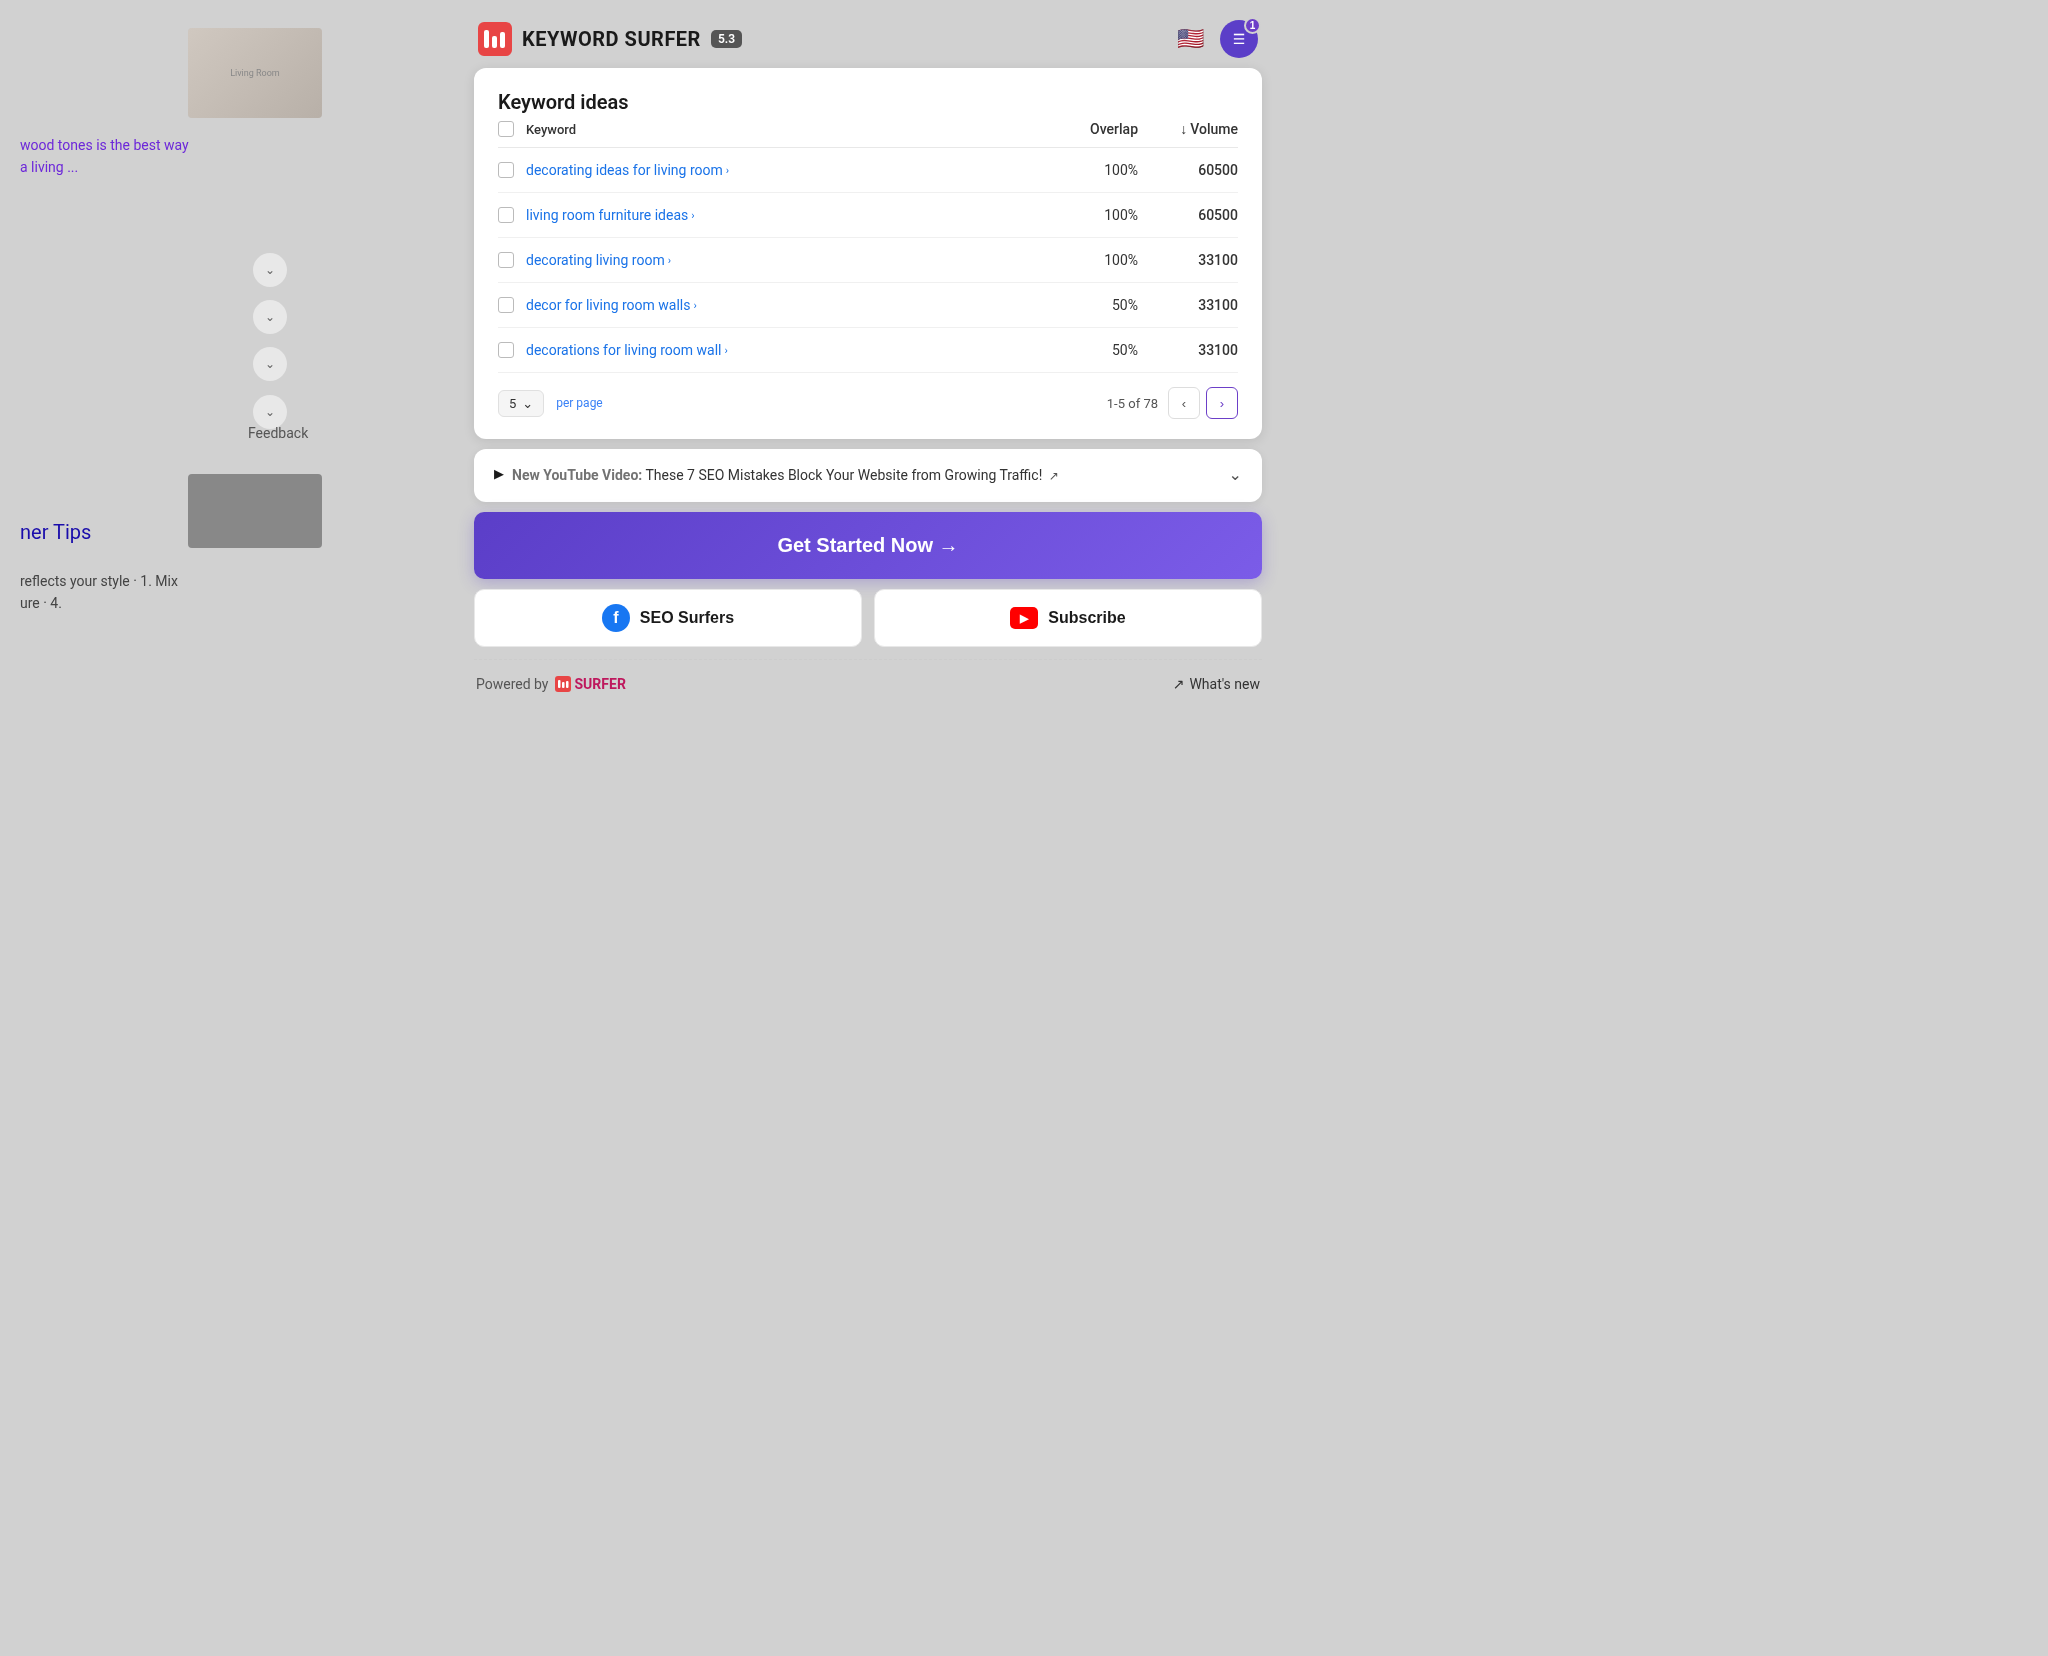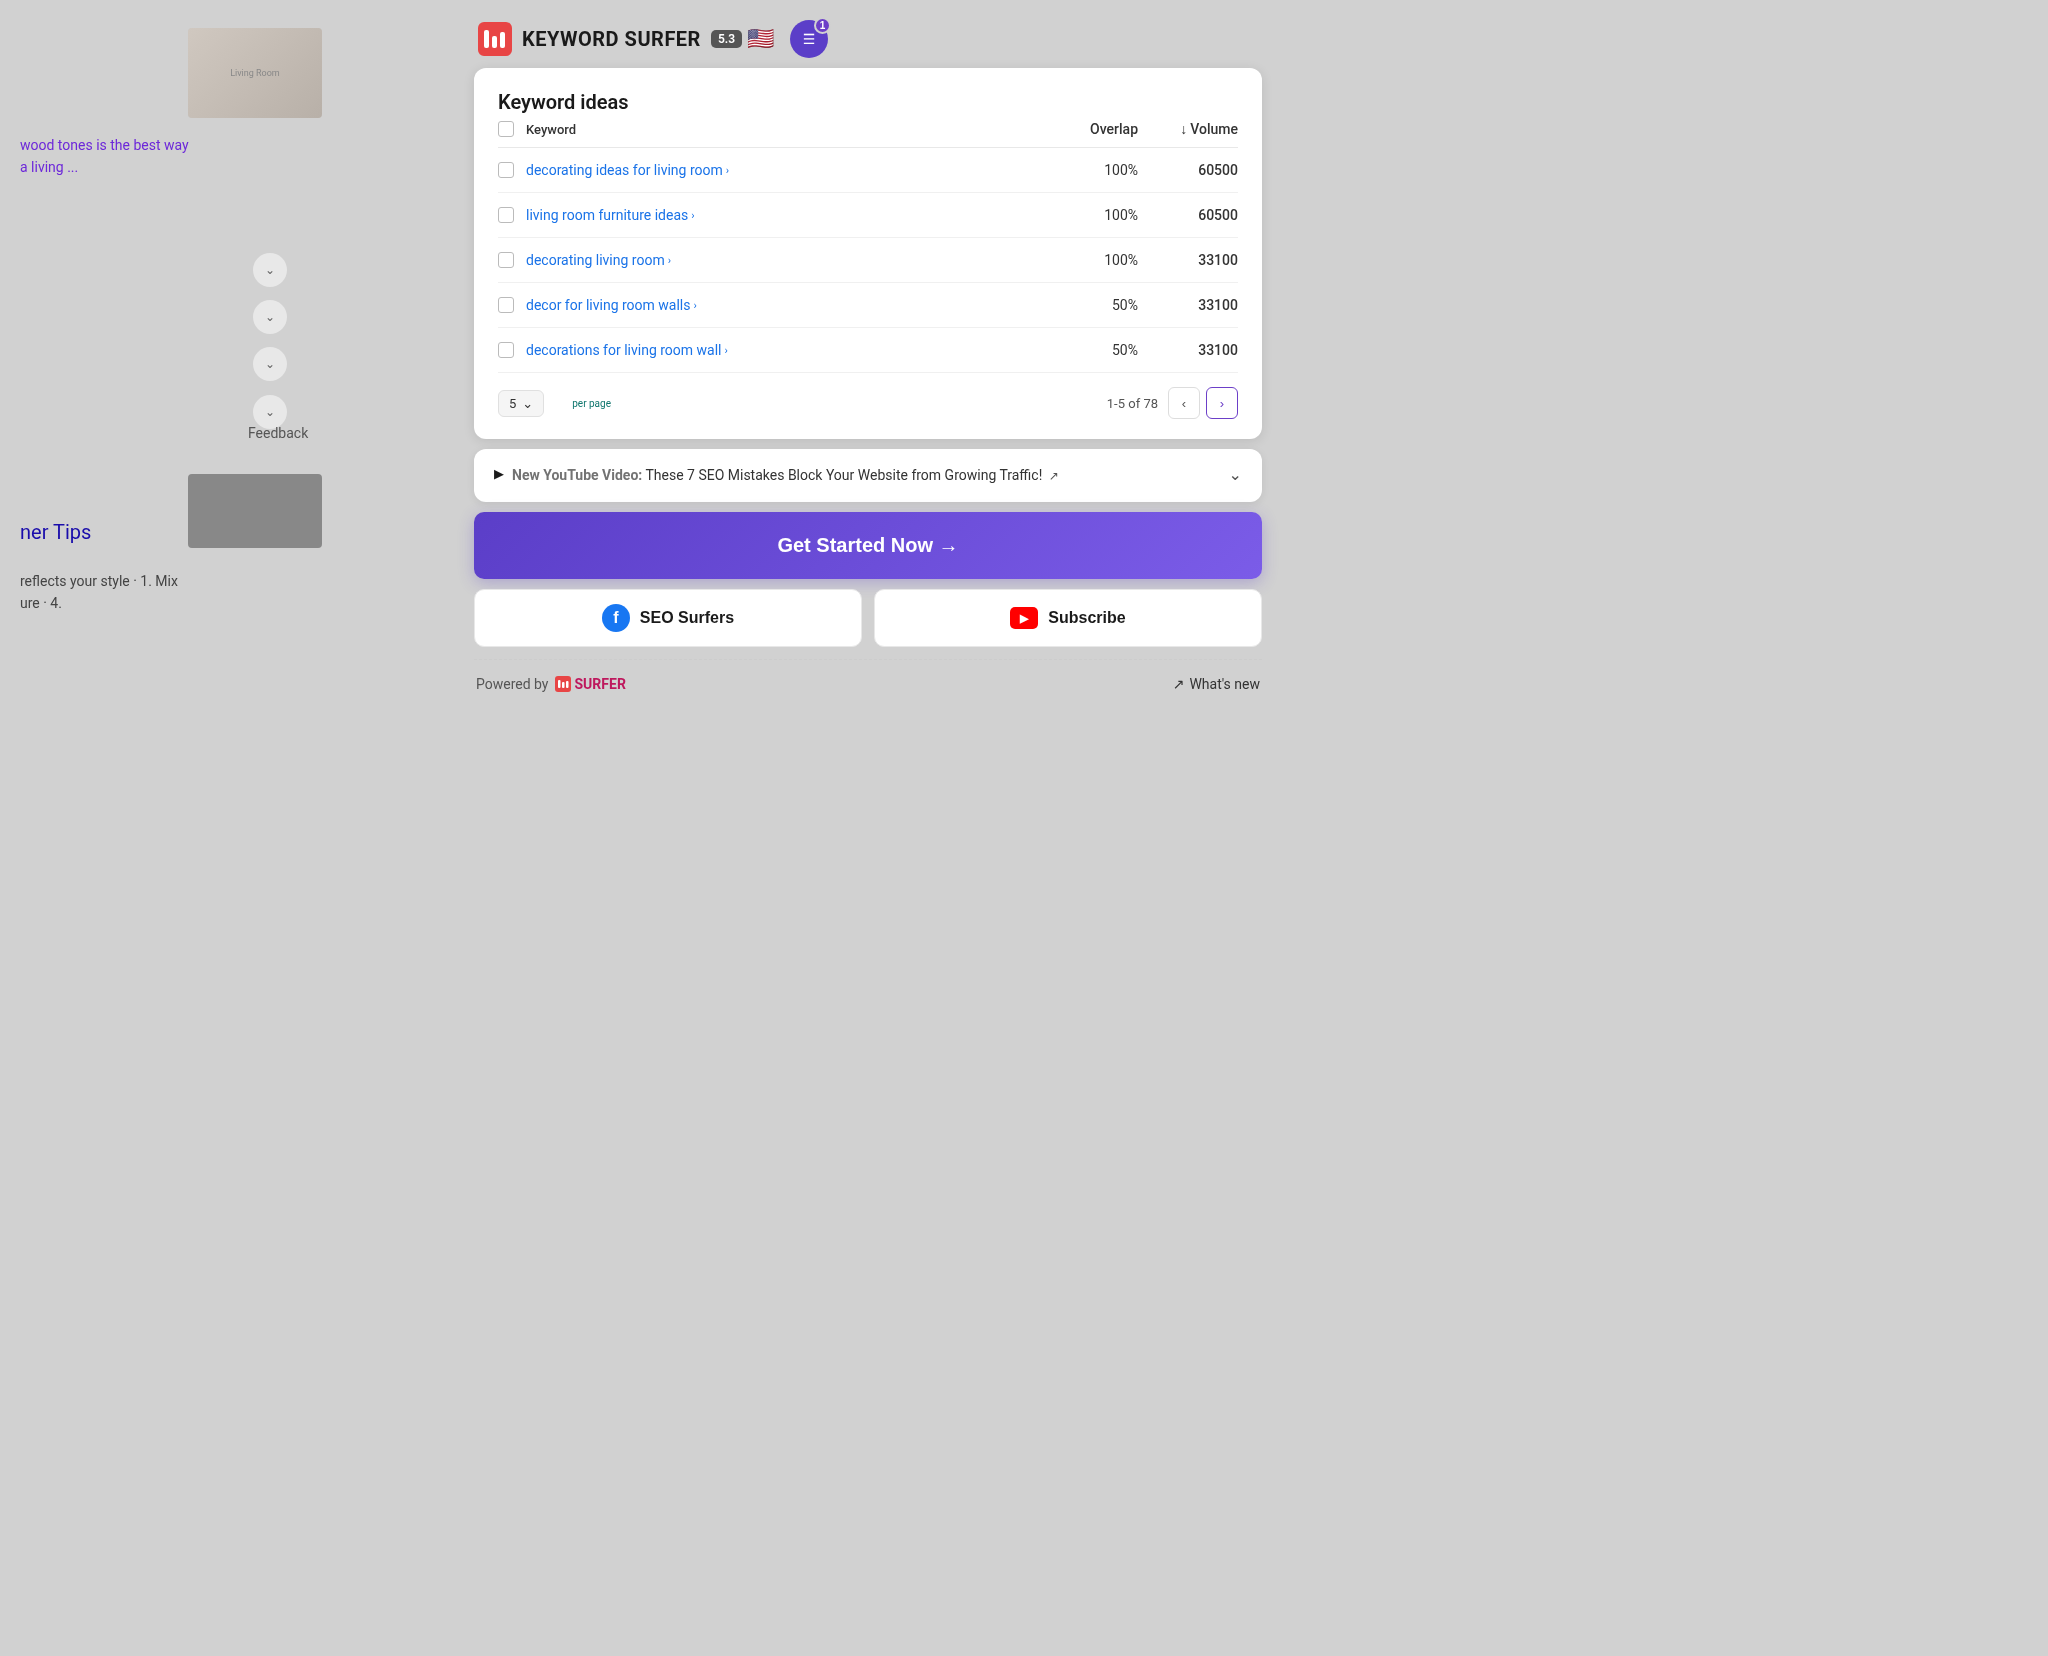--- a/index.html
+++ b/index.html
@@ -107,21 +107,23 @@
       padding: 20px 18px;
       display: flex;
       flex-direction: column;
       gap: 10px;
     }
 
     
     .header {
       display: flex;
       align-items: center;
+      justify-content: space-between;
       padding: 0 4px;
+      gap: 16px;
     }
 
     .header-left {
       display: flex;
       align-items: center;
       gap: 10px;
     }
 
     .logo-icon {
       width: 34px;
@@ -292,23 +294,23 @@
       background: #f5f5f5;
       border: 1px solid #e0e0e0;
       border-radius: 6px;
       padding: 5px 10px;
       font-size: 13px;
       color: #333;
       cursor: pointer;
     }
 
     .per-page-label {
-      font-size: 10px;
-      color: #0f766e;
-      margin-left: 20px;
+      font-size: 12px;
+      color: #3b82f6;
+      margin-left: 4px;
     }
 
     .page-info {
       font-size: 13px;
       color: #555;
     }
 
     .page-nav {
       display: flex;
       gap: 6px;

